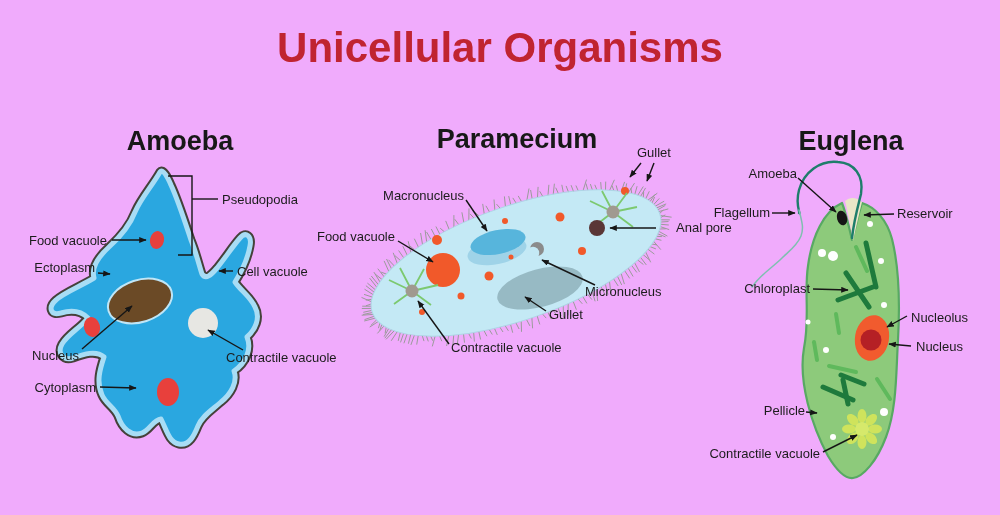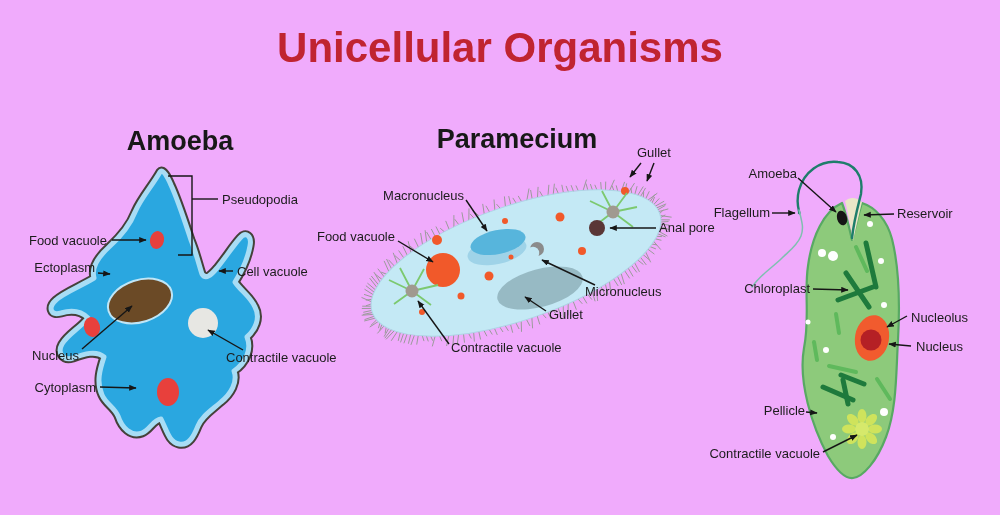--- a/index.html
+++ b/index.html
@@ -333,33 +333,34 @@
         <line x1="806" y1="412" x2="817" y2="413" marker-end="url(#ah)"></line>
         <line x1="823" y1="452" x2="857" y2="435" marker-end="url(#ah)"></line>
       </g>
     </g>
   </svg>
 
   <div class="title">Unicellular Organisms</div>
 
   <div class="heading" style="left:517px;top:124px">Paramecium</div>
   <div class="heading" style="left:180px;top:126px">Amoeba</div>
+  <div class="heading" style="left:851px;top:126px">Euglena</div>
 
   <div class="lbl" style="left:222px;top:192px">Pseudopodia</div>
   <div class="lbl" style="right:893px;top:233px">Food vacuole</div>
   <div class="lbl" style="right:905px;top:260px">Ectoplasm</div>
   <div class="lbl" style="left:237px;top:264px">Cell vacuole</div>
   <div class="lbl" style="right:921px;top:348px">Nucleus</div>
   <div class="lbl" style="left:226px;top:350px">Contractile vacuole</div>
   <div class="lbl" style="right:904px;top:380px">Cytoplasm</div>
 
   <div class="lbl" style="left:637px;top:145px">Gullet</div>
   <div class="lbl" style="right:536px;top:188px">Macronucleus</div>
   <div class="lbl" style="right:605px;top:229px">Food vacuole</div>
-  <div class="lbl" style="left:659px;top:220px">Anal pore</div>
+  <div class="lbl" style="left:676px;top:220px">Anal pore</div>
   <div class="lbl" style="left:585px;top:284px">Micronucleus</div>
   <div class="lbl" style="left:549px;top:307px">Gullet</div>
   <div class="lbl" style="left:451px;top:340px">Contractile vacuole</div>
 
   <div class="lbl" style="right:203px;top:166px">Amoeba</div>
   <div class="lbl" style="right:230px;top:205px">Flagellum</div>
   <div class="lbl" style="left:897px;top:206px">Reservoir</div>
   <div class="lbl" style="right:190px;top:281px">Chloroplast</div>
   <div class="lbl" style="left:911px;top:310px">Nucleolus</div>
   <div class="lbl" style="left:916px;top:339px">Nucleus</div>

